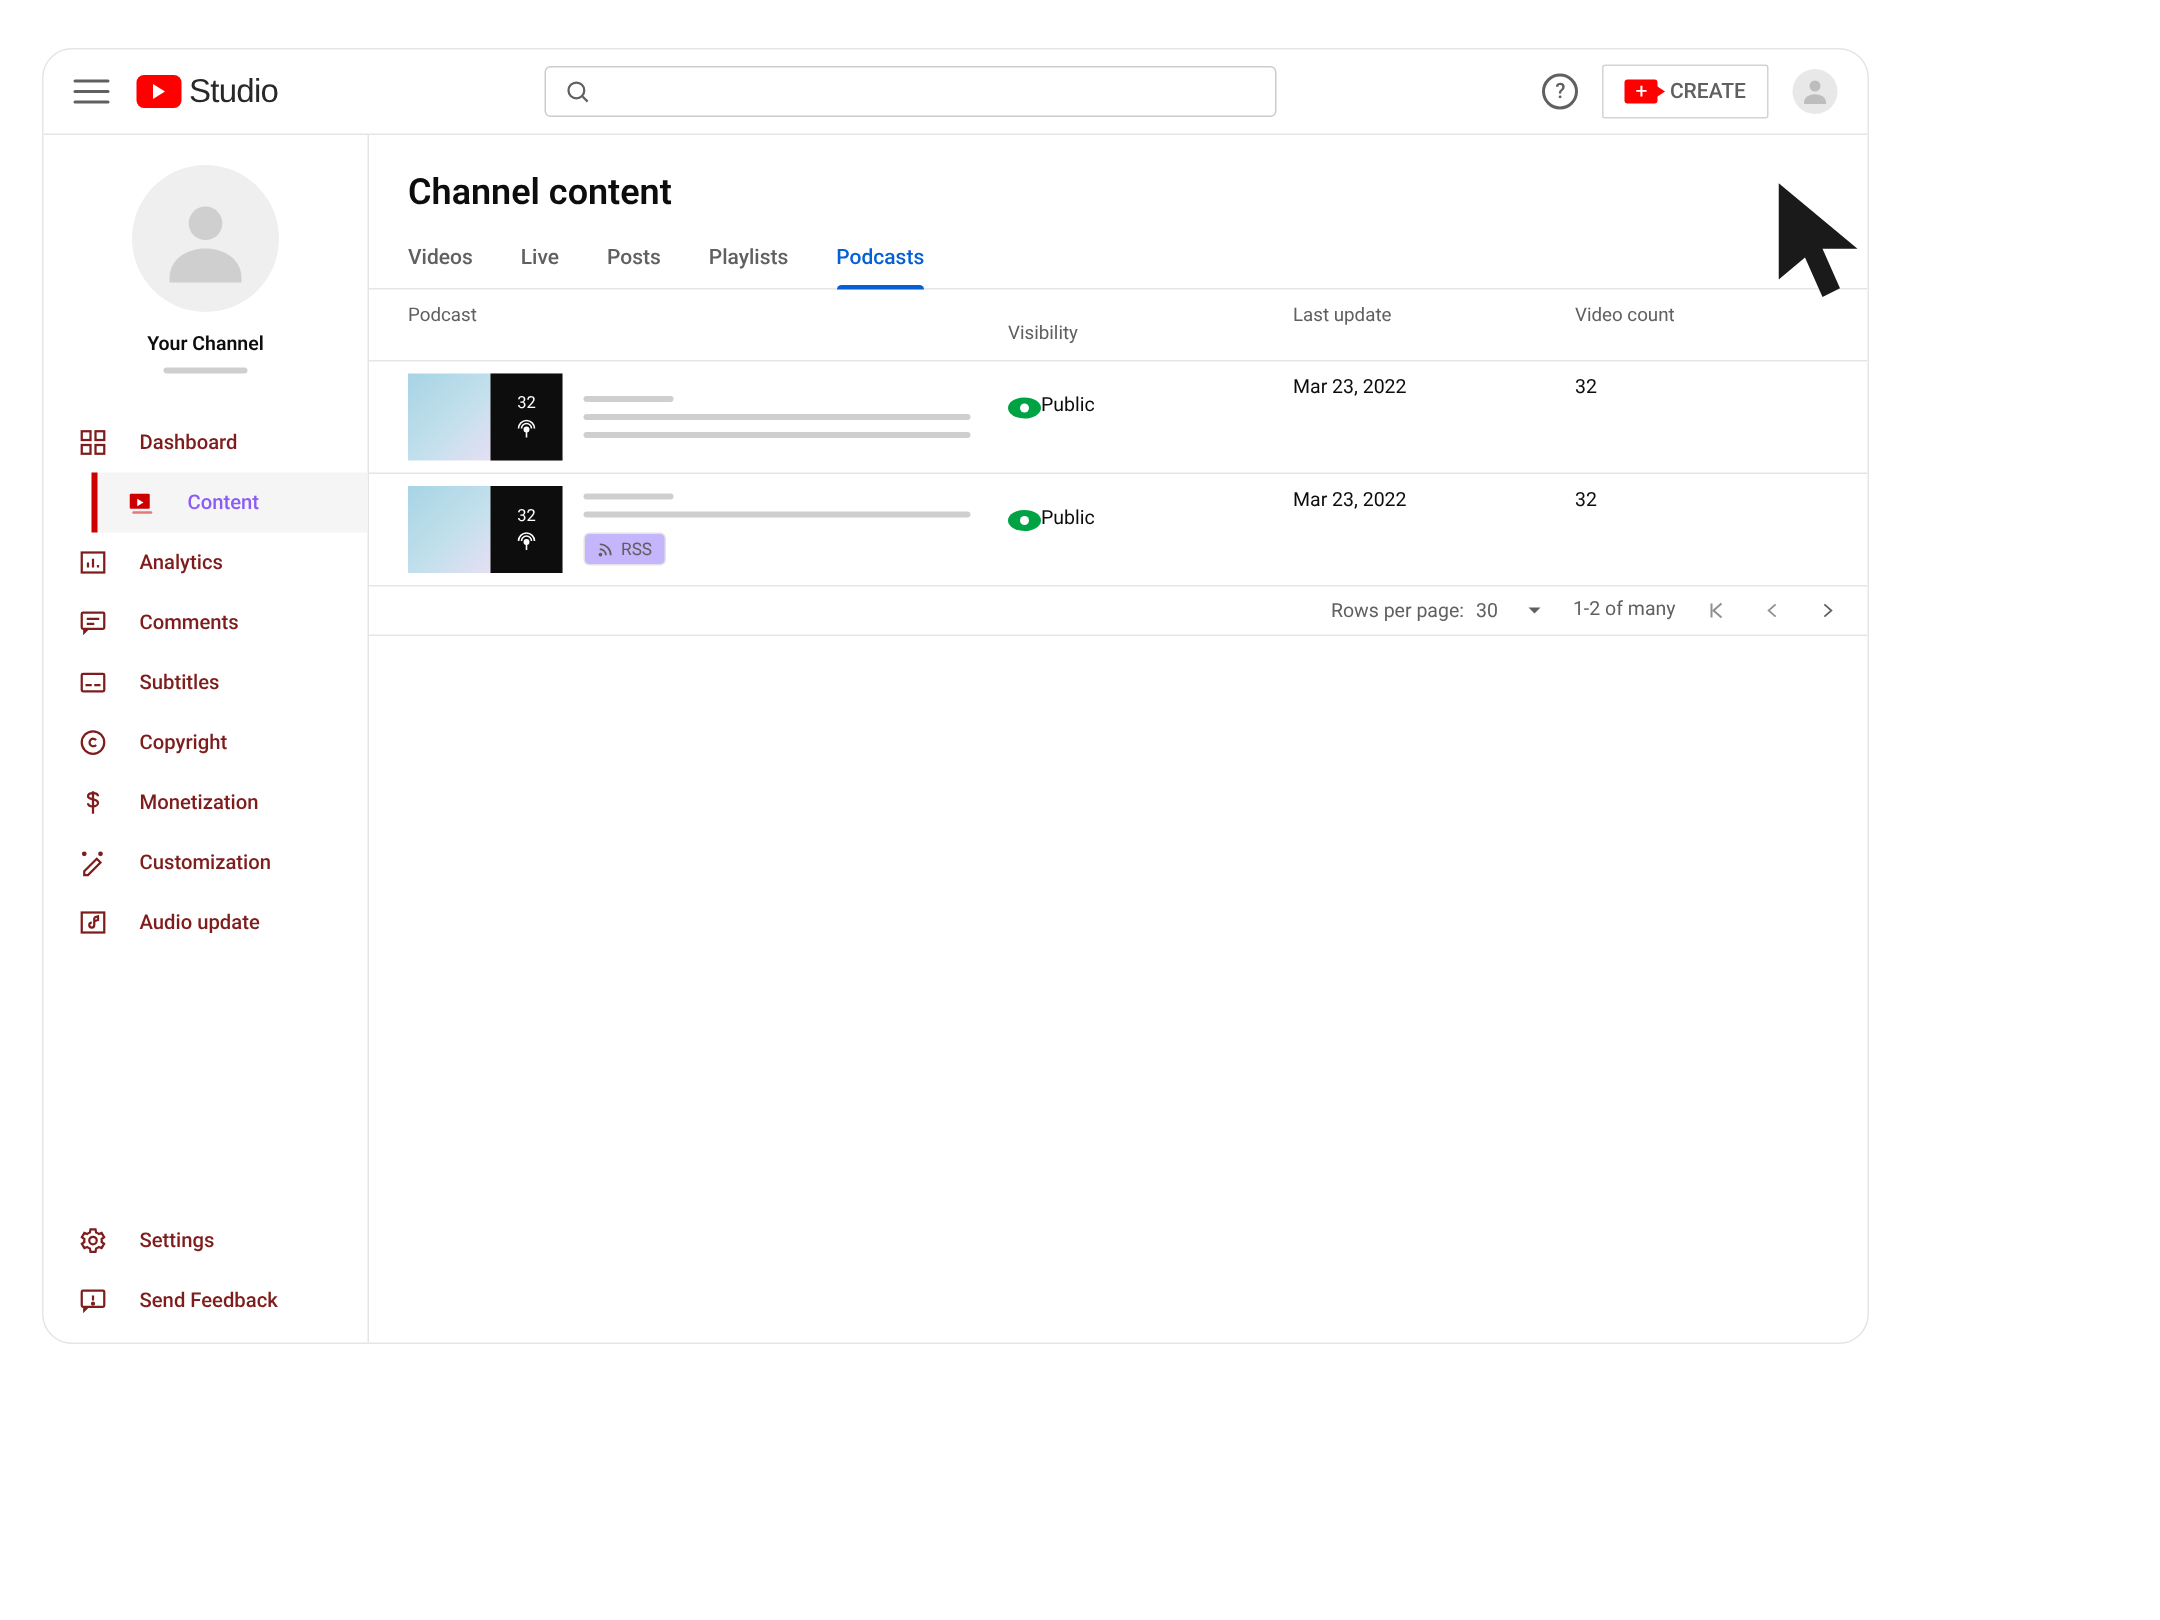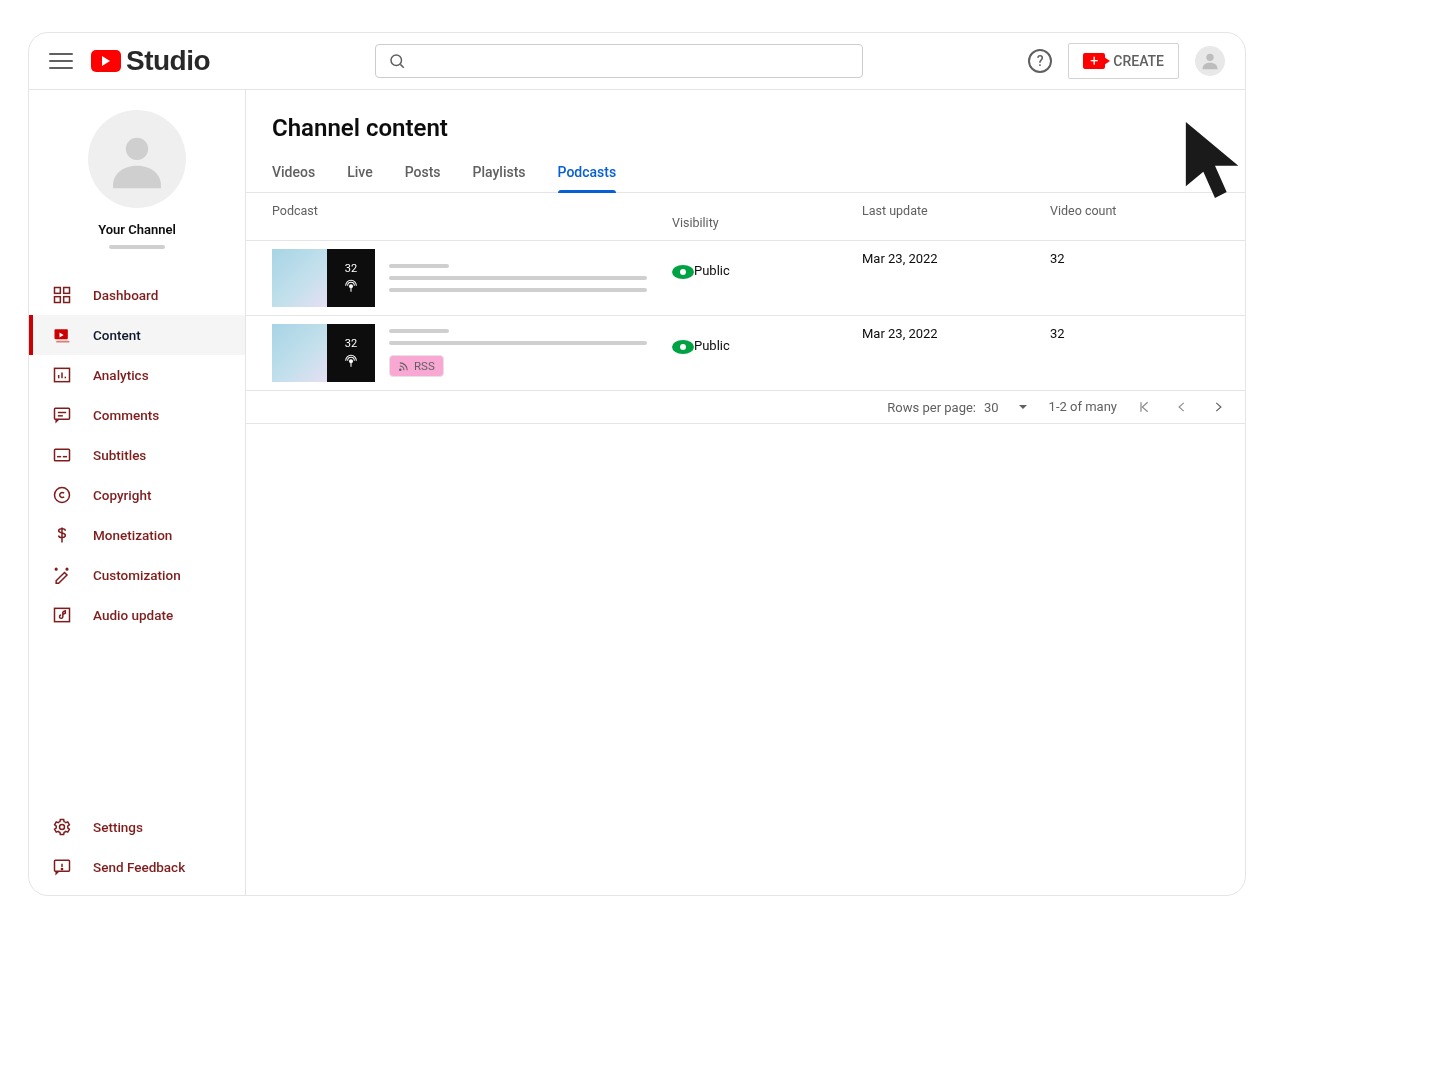--- a/index.html
+++ b/index.html
@@ -6,21 +6,21 @@
   body { font-family: Roboto, Arial, sans-serif; background: #fff; color: #0d0d0d; width: 1440px; height: 1080px; overflow: hidden; position: relative; }
   .frame { position: absolute; top: 32px; left: 28px; width: 1218px; height: 864px; border: 1px solid #e5e5e5; border-radius: 20px; background: #fff; overflow: hidden; display: flex; flex-direction: column; }
 
   
   .header { height: 57px; border-bottom: 1px solid #e5e5e5; display: flex; align-items: center; padding: 0 20px; }
   .hamburger { width: 24px; height: 24px; display: flex; flex-direction: column; justify-content: center; gap: 5px; cursor: pointer; }
   .hamburger span { display: block; height: 2px; background: #606060; border-radius: 1px; }
   .logo-wrap { display: flex; align-items: center; margin-left: 18px; gap: 2px; }
   .yt-logo { width: 30px; height: 22px; background: #ff0000; border-radius: 5px; display: flex; align-items: center; justify-content: center; }
   .yt-logo::after { content: ""; border-left: 8px solid #fff; border-top: 5px solid transparent; border-bottom: 5px solid transparent; }
-  .studio-word { font-weight: 700; font-size: 28px; letter-spacing: -0.5px; color: #282828; margin-left: 3px; font-family: "Arial Black", Arial, sans-serif; }
+  .studio-word { font-weight: 400; font-size: 22px; letter-spacing: -0.5px; color: #282828; margin-left: 3px; font-family: "Arial Black", Arial, sans-serif; }
   .search-wrap { flex: 1; display: flex; justify-content: center; }
   .search-box { width: 488px; height: 34px; border: 1px solid #ccc; border-radius: 4px; display: flex; align-items: center; padding: 0 12px; }
   .search-box svg { color: #606060; }
   .search-box input { border: none; outline: none; flex: 1; margin-left: 10px; font-size: 14px; }
   .header-right { display: flex; align-items: center; gap: 16px; }
   .help-btn { width: 24px; height: 24px; border: 2px solid #606060; border-radius: 50%; display: flex; align-items: center; justify-content: center; color: #606060; font-size: 14px; cursor: pointer; font-weight: 500; }
   .create-btn { height: 36px; border: 1px solid #d3d3d3; border-radius: 2px; display: flex; align-items: center; padding: 0 14px; gap: 8px; cursor: pointer; color: #606060; font-weight: 500; font-size: 14px; }
   .cam-icon { width: 22px; height: 16px; background: #ff0000; position: relative; border-radius: 2px; display: flex; align-items: center; justify-content: center; }
   .cam-icon::before { content: ""; position: absolute; right: -5px; border-left: 6px solid #ff0000; border-top: 4px solid transparent; border-bottom: 4px solid transparent; }
   .cam-icon span { color: #fff; font-size: 14px; line-height: 1; font-weight: 400; }
@@ -30,21 +30,21 @@
   
   .body { flex: 1; display: flex; min-height: 0; }
   .sidebar { width: 217px; border-right: 1px solid #e5e5e5; display: flex; flex-direction: column; }
   .channel-head { display: flex; flex-direction: column; align-items: center; padding: 20px 0 18px; }
   .channel-avatar { width: 98px; height: 98px; border-radius: 50%; background: #efefef; display: flex; align-items: center; justify-content: center; }
   .channel-avatar svg { color: #cfcfcf; }
   .channel-name { margin-top: 14px; font-size: 13px; font-weight: 600; color: #0d0d0d; }
   .channel-sub { margin-top: 8px; width: 56px; height: 4px; background: #cfcfcf; border-radius: 2px; }
   .nav { flex: 1; display: flex; flex-direction: column; padding-top: 8px; }
   .nav-item { height: 40px; display: flex; align-items: center; padding-left: 22px; gap: 20px; color: #7f1d1d; font-size: 13.5px; font-weight: 500; cursor: pointer; position: relative; }
-  .nav-item.active { color: #0f172a; background: #f5f5f5; }
+  .nav-item.active { color: #8b5cf6; background: #f5f5f5; margin-left: 32px; }
   .nav-item.active::before { content: ""; position: absolute; left: 0; top: 0; bottom: 0; width: 4px; background: #cc0000; }
   .nav-item .ico { width: 22px; height: 22px; display: flex; align-items: center; justify-content: center; }
   .nav-bottom { padding-bottom: 8px; text-align: center; }
 
   
   .main { flex: 1; display: flex; flex-direction: column; }
   .page-title { font-size: 24px; font-weight: 600; padding: 24px 26px 10px; color: #0d0d0d; }
   .tabs { display: flex; gap: 32px; padding: 0 26px; border-bottom: 1px solid #e5e5e5; }
   .tab { padding: 12px 0; font-size: 14px; font-weight: 500; color: #606060; cursor: pointer; position: relative; }
   .tab.active { color: #065fd4; }
@@ -59,21 +59,21 @@
   .thumb-wrap { display: flex; }
   .thumb { width: 103px; height: 58px; background: linear-gradient(135deg, #a7d4e5 0%, #c3e0ec 40%, #e6dff3 70%, #d0e7ee 100%); display: flex; }
   .thumb-left { flex: 1; }
   .thumb-right { width: 48px; background: #0d0d0d; color: #fff; display: flex; flex-direction: column; align-items: center; justify-content: center; gap: 4px; font-size: 11px; }
   .thumb-right svg { color: #fff; }
   .meta { padding-left: 14px; display: flex; flex-direction: column; justify-content: center; gap: 8px; }
   .skel { height: 4px; border-radius: 2px; background: #cfcfcf; }
   .skel.s1 { width: 60px; }
   .skel.s2 { width: 258px; }
   .skel.s3 { width: 258px; }
-  .rss-chip { align-self: flex-start; display: inline-flex; align-items: center; gap: 5px; padding: 3px 8px; border: 1px solid #e3e3e3; background: #f9a8d4; border-radius: 4px; font-size: 11.5px; color: #606060; margin-top: 2px; }
+  .rss-chip { align-self: flex-start; display: inline-flex; align-items: center; gap: 5px; padding: 3px 8px; border: 1px solid #e3e3e3; background: #c4b5fd; border-radius: 4px; font-size: 11.5px; color: #606060; margin-top: 2px; }
   .vis-cell { display: flex; align-items: flex-start; padding-top: 2px; color: #0d0d0d; }
   .eye-badge { width: 22px; height: 14px; border-radius: 50%; background: #00a344; display: flex; align-items: center; justify-content: center; margin-top: 2px; }
   .eye-badge::after { content: ""; width: 6px; height: 6px; border-radius: 50%; background: #fff; }
 
   .pager { display: flex; justify-content: flex-end; padding: 8px 20px; gap: 20px; color: #606060; font-size: 13px; border-bottom: 1px solid #e5e5e5; }
   .rpp { display: flex; align-items: center; gap: 8px; }
   .rpp-select { display: flex; align-items: center; gap: 18px; cursor: pointer; }
   .pager-nav { display: flex; align-items: center; gap: 22px; }
   .pager-btn { color: #909090; cursor: pointer; display: flex; }
   .pager-btn.enabled { color: #606060; }

